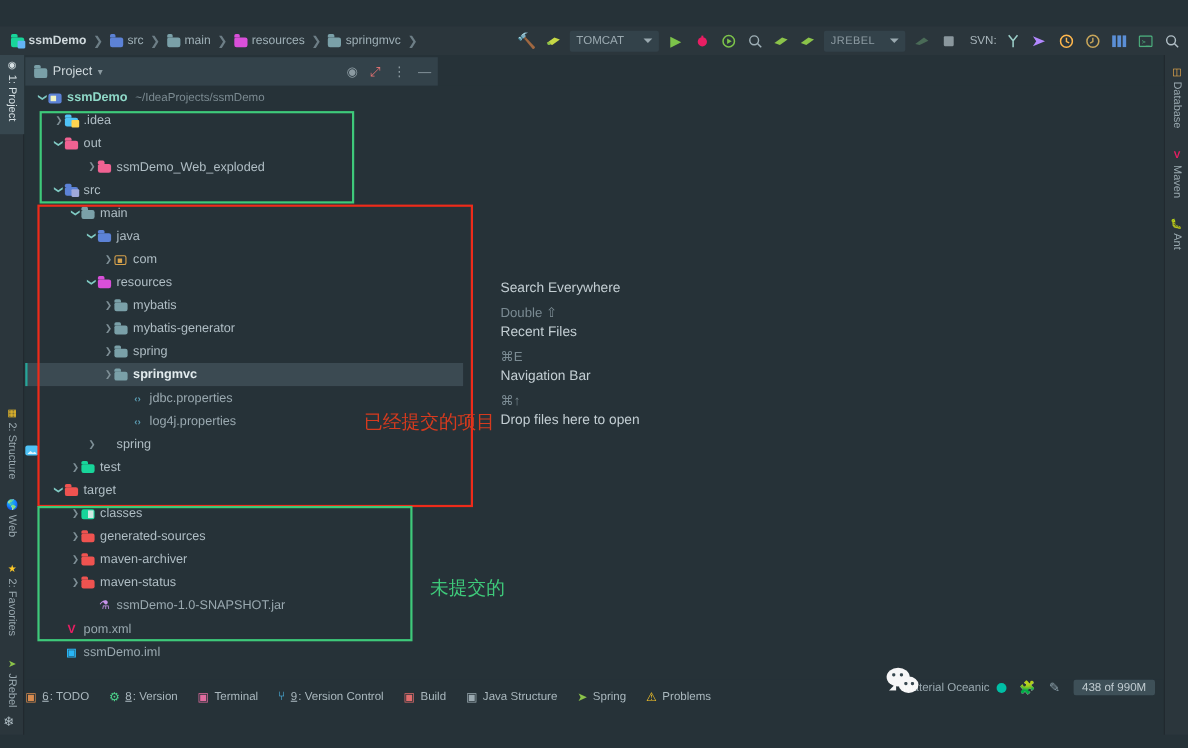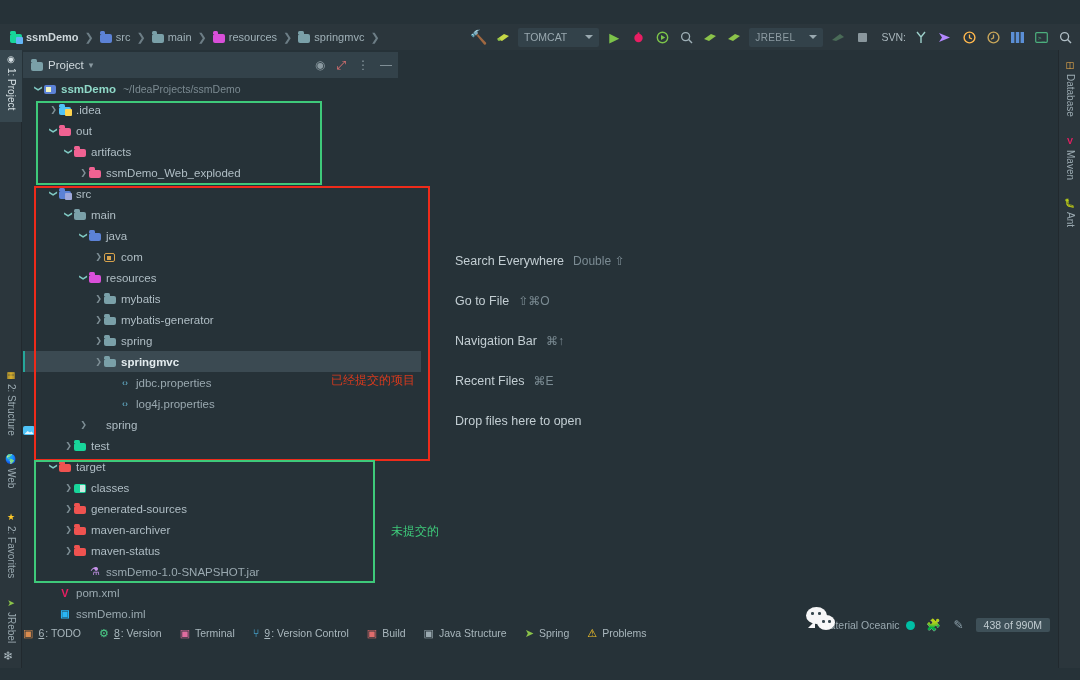--- a/index.html
+++ b/index.html
@@ -134,25 +134,25 @@
   .gl-webapp i:after { content: ""; position: absolute; left: 1.5px; bottom: 1px; width: 9px; height: 4px; background: #e1f5fe; clip-path: polygon(0 100%, 35% 25%, 60% 65%, 80% 40%, 100% 100%); }
   .gl-com { position: relative; width: 12px; height: 11px; }
   .gl-com i { position: absolute; left: 0; bottom: 0; width: 11px; height: 9px; border: 1.4px solid #d7a24c; border-radius: 2px; }
   .gl-com i:after { content: ""; position: absolute; left: 2.4px; top: 2.2px; width: 4px; height: 4px; background: #d7a24c; }
   .gl-classes { position: relative; width: 12px; height: 11px; }
   .gl-classes i { position: absolute; left: 0; bottom: 0; width: 12px; height: 9px; background: #18d59a; border-radius: 2px; }
   .gl-classes i:after { content: ""; position: absolute; right: 1px; bottom: 1px; width: 5px; height: 7px; background: #cfe9e2; }
 
   
   .annbox { position: absolute; pointer-events: none; }
-  .annlabel { position: absolute; font-size: 12px; font-family: "DejaVu Sans", sans-serif; white-space: nowrap; }
+  .annlabel { position: absolute; font-size: 17px; font-family: "DejaVu Sans", sans-serif; white-space: nowrap; }
 
   
   .hints { position: absolute; left: 455px; top: 254px; }
-  .hintrow { display: flex; align-items: baseline; gap: 9px; height: 20px; margin-bottom: 20px; }
+  .hintrow { display: flex; align-items: baseline; gap: 9px; height: 20px; margin-bottom: 20px; flex-direction: column; }
   .hintname { font-size: 12.5px; color: #c3ced3; }
   .hintkey { font-size: 12px; color: #7b8b93; }
 
   
   .bottombar {
     position: absolute; left: 23px; top: 622px; width: 1035px; height: 22px;
     display: flex; align-items: center; gap: 0px;
   }
   .bb { display: flex; align-items: center; gap: 5px; font-size: 10.5px; color: #a9b7bd; margin-right: 18px; }
   .bb .num { text-decoration: underline; }
@@ -397,27 +397,20 @@
           </span>
           <span class="label">.idea</span>
         </div>
         <div class="row" style="padding-left: 25px;">
           <span class="arrow open" style="transform: rotate(90deg);">❯</span>
           <span class="ic f-pink">
             <i class="fold"></i>
           </span>
           <span class="label">out</span>
         </div>
-        <div class="row" style="padding-left: 40px;">
-          <span class="arrow open" style="transform: rotate(90deg);">❯</span>
-          <span class="ic f-pink">
-            <i class="fold"></i>
-          </span>
-          <span class="label">artifacts</span>
-        </div>
         <div class="row" style="padding-left: 55px;">
           <span class="arrow">❯</span>
           <span class="ic f-pink">
             <i class="fold"></i>
           </span>
           <span class="label">ssmDemo_Web_exploded</span>
         </div>
         <div class="row" style="padding-left: 25px;">
           <span class="arrow open" style="transform: rotate(90deg);">❯</span>
           <span class="ic">
@@ -565,30 +558,26 @@
     <div class="annlabel" style="left:308px; top:294px; color:#d63a1e;">已经提交的项目</div>
     <div class="annlabel" style="left:368px; top:445px; color:#3ec97a;">未提交的</div>
   </div>
 
   <div class="hints">
     <div class="hintrow">
       <span class="hintname">Search Everywhere</span>
       <span class="hintkey">Double ⇧</span>
     </div>
     <div class="hintrow">
-      <span class="hintname">Go to File</span>
-      <span class="hintkey">⇧⌘O</span>
+      <span class="hintname">Recent Files</span>
+      <span class="hintkey">⌘E</span>
     </div>
     <div class="hintrow">
       <span class="hintname">Navigation Bar</span>
       <span class="hintkey">⌘↑</span>
-    </div>
-    <div class="hintrow">
-      <span class="hintname">Recent Files</span>
-      <span class="hintkey">⌘E</span>
     </div>
     <div class="hintrow">
       <span class="hintname">Drop files here to open</span>
     </div>
   </div>
 
   <div class="bottombar" id="bottombar">
       <span class="bb">
         <span style="color: rgb(216, 139, 79); font-size: 11px;">▣</span>
         <span class="num">6</span>

